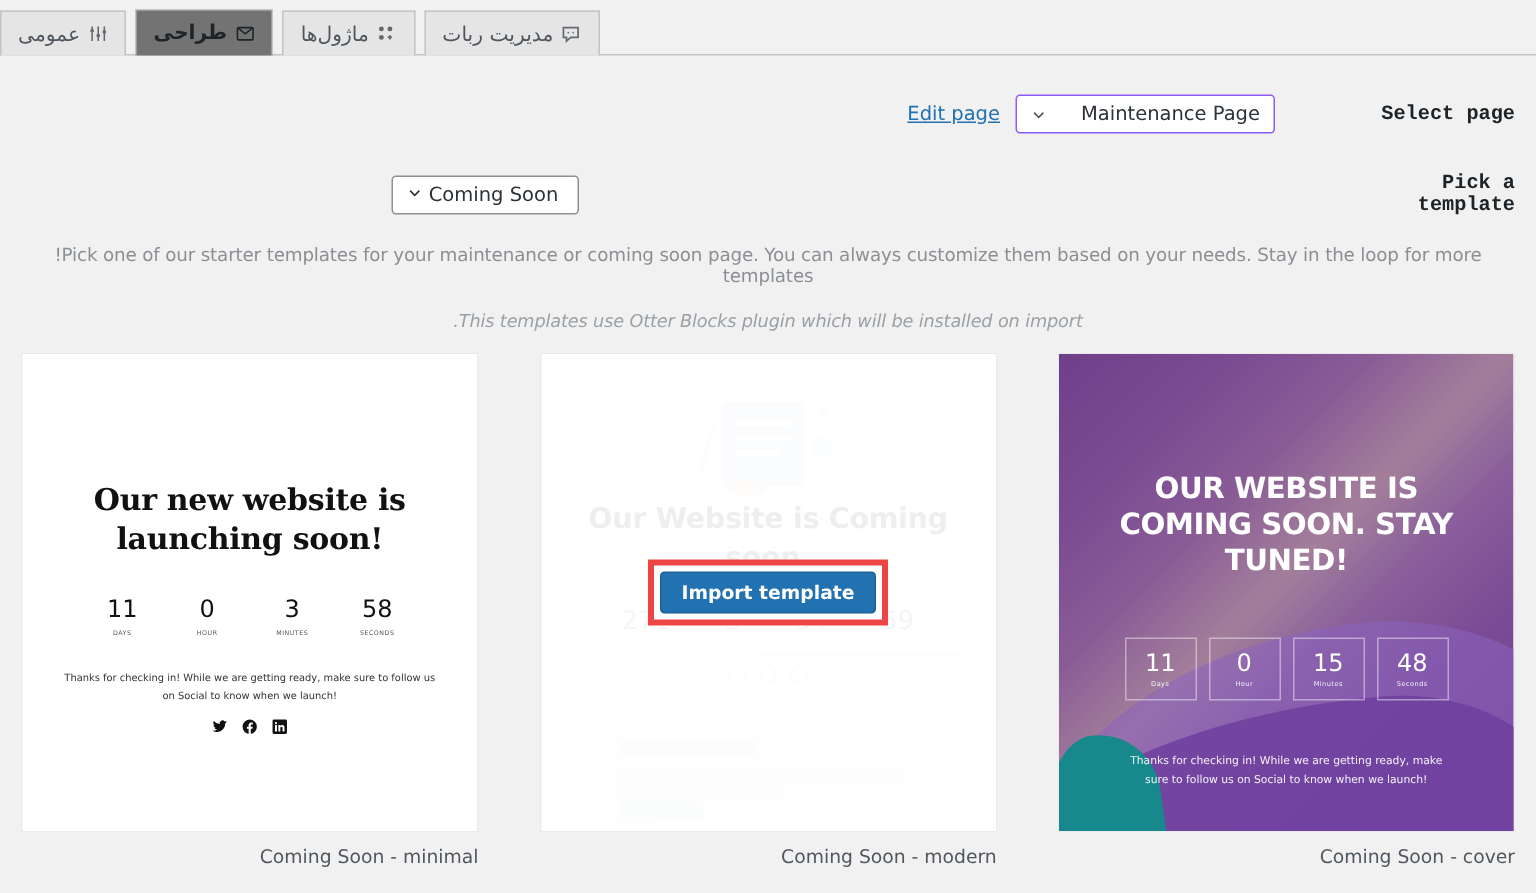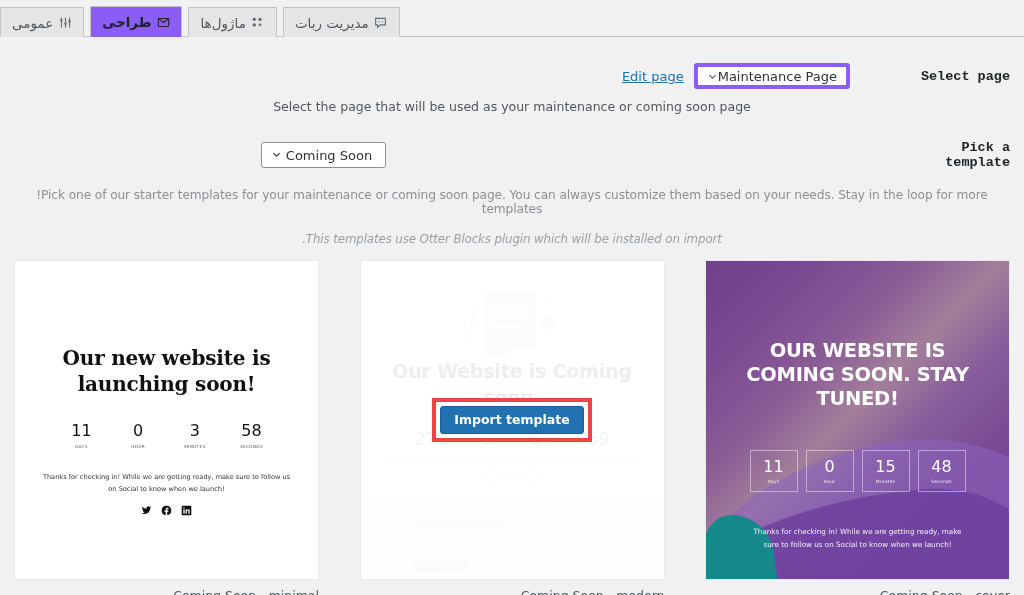--- a/index.html
+++ b/index.html
@@ -41,21 +41,21 @@
     border: 1px solid #c3c4c7;
     border-bottom: none;
     font-size: 13.5px;
     color: #50575e;
     position: relative;
     top: 1px;
     cursor: pointer;
     white-space: nowrap;
   }
   .tab.active {
-    background: #8b5cf6;
+    background: #737373;
     color: #1d2327;
     font-weight: 600;
     border-color: #c3c4c7;
     height: 31px;
   }
   .tab .ic {
     display: inline-flex;
     align-items: center;
     justify-content: center;
     width: 14px;
@@ -99,26 +99,26 @@
     flex-direction: row;
     align-items: center;
     gap: 10px;
     margin-right: 56px;
   }
 
   .select-box {
     height: 26px;
     min-width: 112px;
     background: #fff;
-    border: 4px solid #8b5cf6;
+    border: 1px solid #8b5cf6;
     border-radius: 3px;
     display: flex;
     align-items: center;
     justify-content: space-between;
-    gap: 0;
+    gap: 23px;
     padding: 0 9px;
     font-size: 13px;
     color: #2c3338;
     cursor: pointer;
     direction: ltr;
   }
   .select-box .chev {
     color: #50575e;
     display: inline-flex;
     align-items: center;
@@ -601,21 +601,20 @@
         <span class="chev">
           <svg width="11" height="11" viewBox="0 0 16 16" fill="none" stroke="currentColor" stroke-width="1.6">
               <path d="M3.5 6l4.5 4.5L12.5 6"></path>
             </svg>
         </span>
         <span class="lbl">Maintenance Page</span>
       </div>
       <a class="link-edit">Edit page</a>
     </div>
   </div>
-  <div class="helper-line">Select the page that will be used as your maintenance or coming soon page</div>
 
   <div class="section row-pick">
     <div class="row-title">Pick a template</div>
     <div class="pick-select">
       <span class="chev">
         <svg width="11" height="11" viewBox="0 0 16 16" fill="none" stroke="currentColor" stroke-width="1.6">
             <path d="M3.5 6l4.5 4.5L12.5 6"></path>
           </svg>
       </span>
       <span class="lbl">Coming Soon</span>

